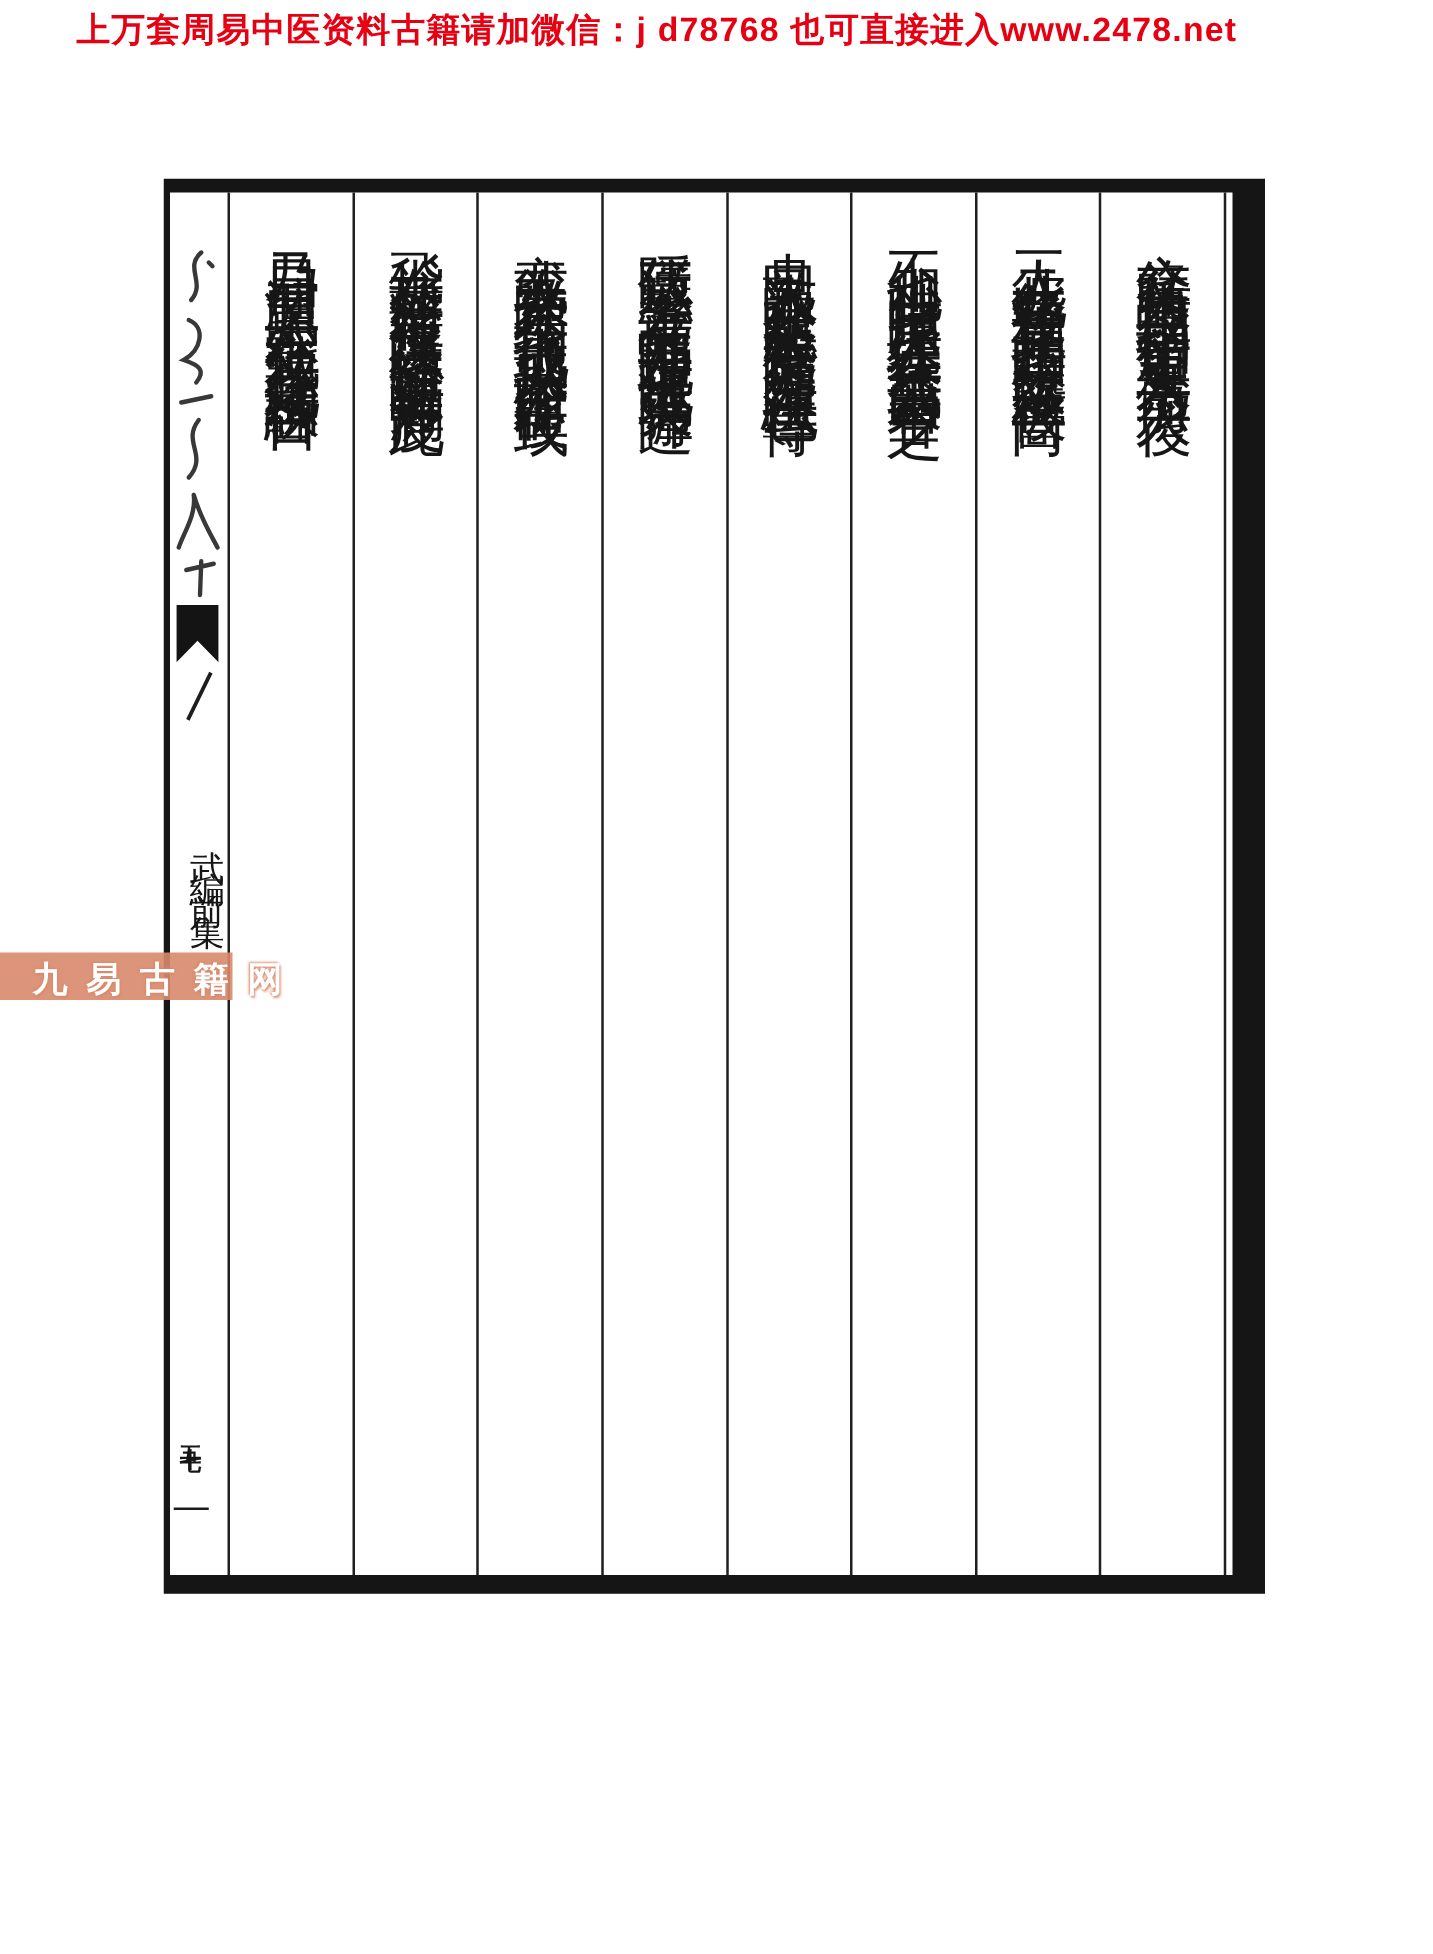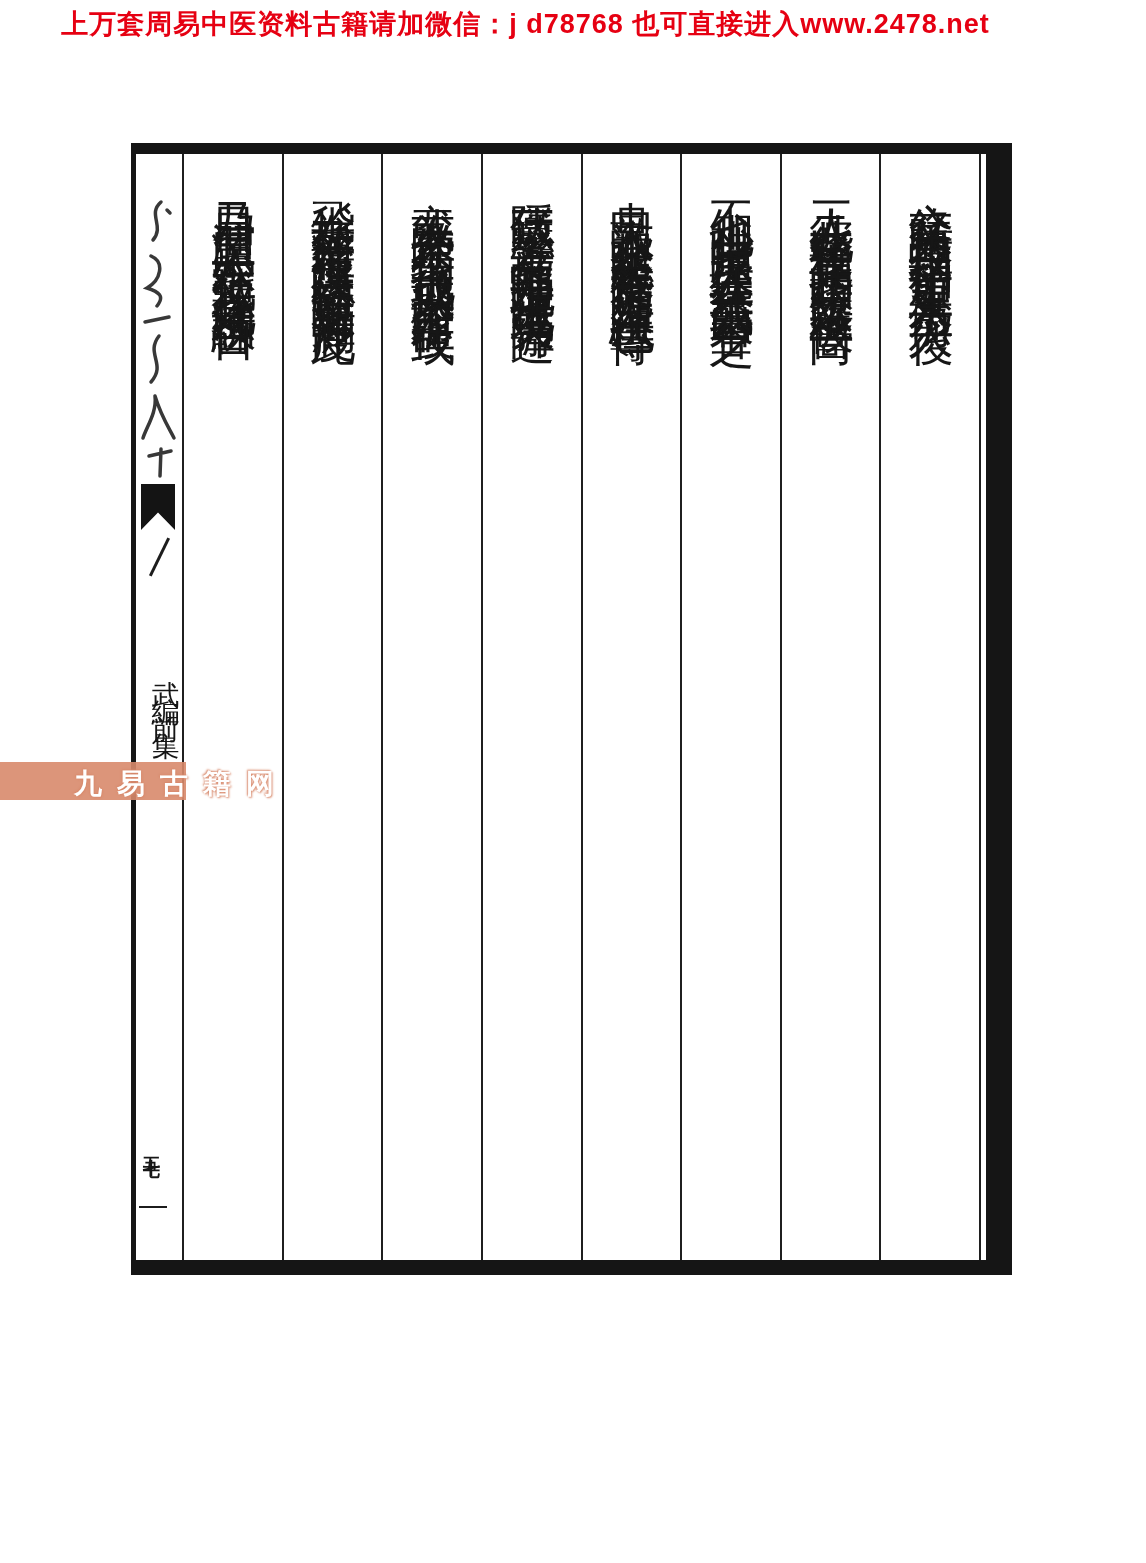--- a/index.html
+++ b/index.html
@@ -28,21 +28,21 @@
     font-size:28px;letter-spacing:17px;color:#161616;}
   .page-num{position:absolute;top:989px;left:5px;writing-mode:vertical-rl;text-orientation:upright;
     font-size:17px;letter-spacing:2px;color:#161616;font-weight:600;}
   .pagenum-tick{position:absolute;top:1052px;left:3px;width:28px;height:2px;background:#1c1c1c;}
   
   .wm-band{position:absolute;left:0;top:762px;width:186px;height:38px;
     background:rgba(216,137,108,0.9);z-index:5;}
   .wm-text{position:absolute;left:26px;top:765px;z-index:6;
     font-family:"DejaVu Serif","Liberation Serif",serif;font-weight:700;
     font-size:28px;letter-spacing:15px;color:#ffffff;white-space:nowrap;
-    text-shadow:1px 1px 2px rgba(216,137,108,0.95),-1px -1px 2px rgba(216,137,108,0.95);margin-left:48px;}
+    text-shadow:1px 1px 2px rgba(216,137,108,0.95),-1px -1px 2px rgba(216,137,108,0.95);}
 </style>
 </head>
 <body>
 
 <div class="ad-header">上万套周易中医资料古籍请加微信：j d78768  也可直接进入www.2478.net</div>
 
 <div class="page">
   <div class="page-inner">
 
     <div class="fold">

